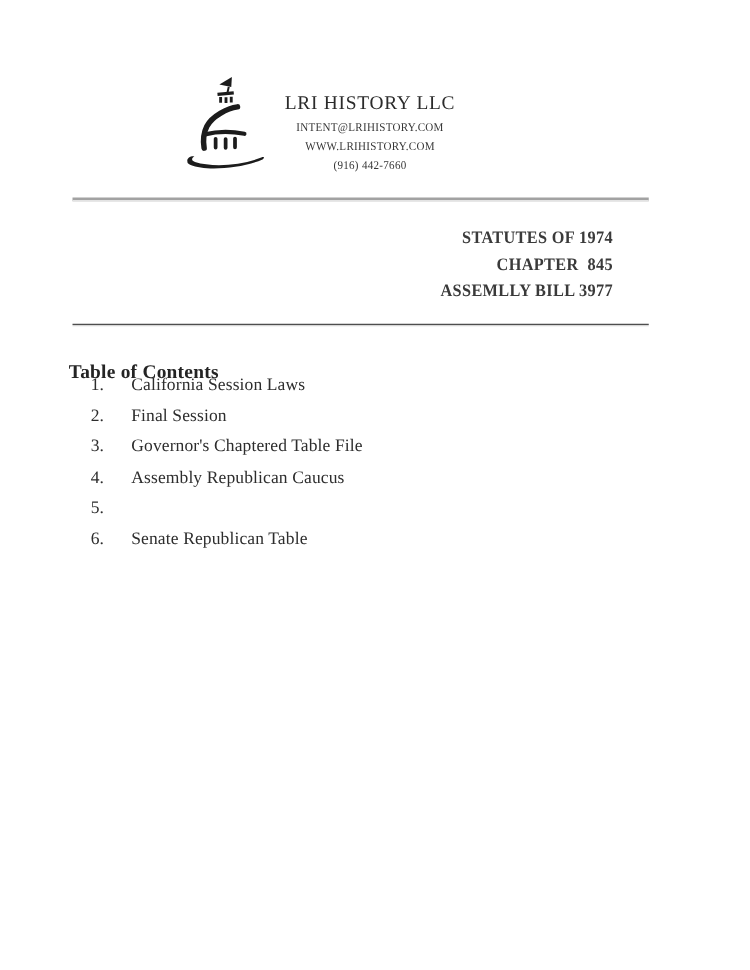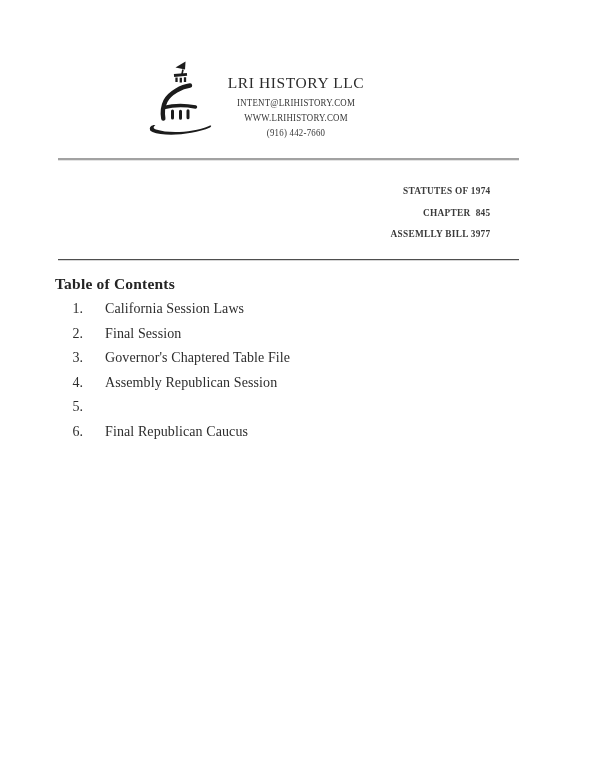--- a/index.html
+++ b/index.html
@@ -21,26 +21,26 @@
   .contact.email{top:97px;}
   .contact.website{top:111.5px;}
   .contact.phone{top:126.5px;}
   
   .rule{position:absolute;left:58px;width:461px;}
   .rule.light{top:158px;height:2px;background:#a2a2a2;border-bottom:1px solid #e3e3e3;}
   .rule.dark{top:259px;height:1px;background:#4e4e4e;box-shadow:0 1px 0 rgba(90,90,90,0.25);}
   
   .statutes{
     position:absolute;top:180px;right:110px;text-align:right;
-    font-weight:bold;font-size:10px;line-height:21.5px;color:#3a3a3a;letter-spacing:0.3px;
+    font-weight:bold;font-size:14px;line-height:21.5px;color:#3a3a3a;letter-spacing:0.3px;
   }
   .stat-line{white-space:pre;transform:scaleX(0.93);transform-origin:100% 50%;}
   
   .toc-title{
-    position:absolute;left:55px;top:275px;font-size:15.5px;font-weight:bold;
+    position:absolute;left:55px;top:289px;font-size:15.5px;font-weight:bold;
     color:#242424;letter-spacing:0.2px;line-height:18px;
   }
   .toc-list{position:absolute;left:68px;top:297px;margin:0;padding:0;list-style:none;}
   .toc-list li{display:flex;height:24.5px;align-items:center;font-size:14px;color:#2d2d2d;}
   .toc-list .num{width:15px;text-align:right;flex:none;}
   .toc-list .label{margin-left:22px;letter-spacing:0.1px;white-space:pre;}
   
   .logo path{stroke:#1c1c1c;fill:none;}
   .logo .filled{fill:#1c1c1c;stroke:none;}
 </style>
@@ -85,24 +85,24 @@
     <li>
       <span class="num">2.</span>
       <span class="label">Final Session</span>
     </li>
     <li>
       <span class="num">3.</span>
       <span class="label">Governor's Chaptered Table File</span>
     </li>
     <li>
       <span class="num">4.</span>
-      <span class="label">Assembly Republican Session</span>
+      <span class="label">Assembly Republican Caucus</span>
     </li>
     <li>
       <span class="num">5.</span>
     </li>
     <li>
       <span class="num">6.</span>
-      <span class="label">Final Republican Caucus</span>
+      <span class="label">Senate Republican Table</span>
     </li>
   </ol>
 
 </div>
 
 </body></html>

